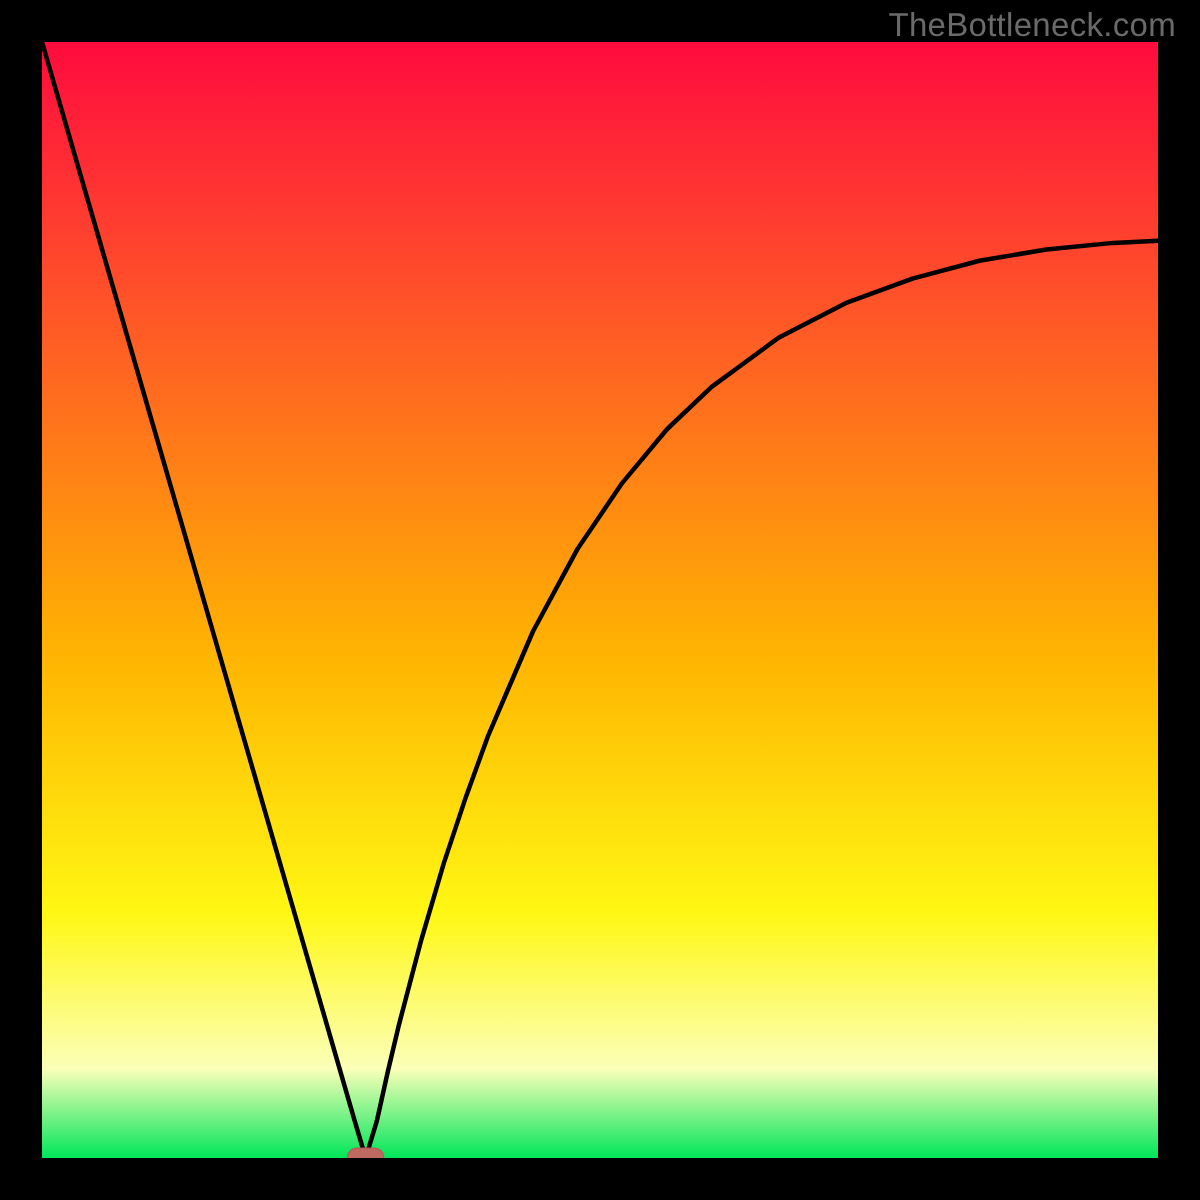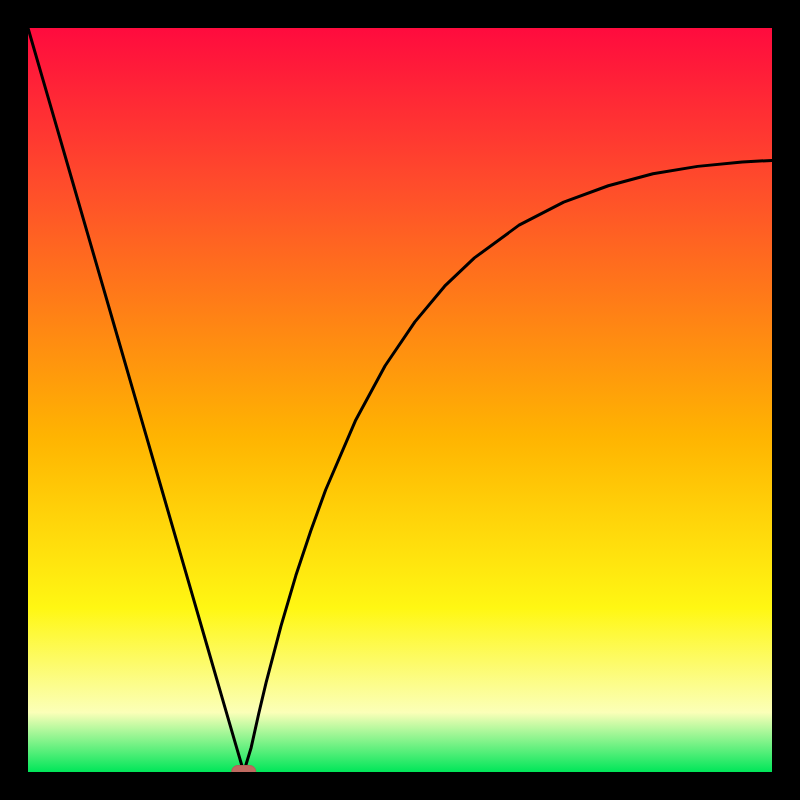--- a/index.html
+++ b/index.html
@@ -33,20 +33,21 @@
     top: 28px;
     width: 744px;
     height: 744px;
   }
   svg { display: block; }
 </style>
 </head>
 <body>
 
 <div class="frame">
+  <div class="watermark">TheBottleneck.com</div>
   <div class="plot">
     <svg id="chart-svg" width="744" height="744" viewBox="0 0 744 744" preserveAspectRatio="none">
       <defs>
         <linearGradient id="bg-grad" x1="0" y1="0" x2="0" y2="1">
             <stop offset="0%" stop-color="#ff0b3e"></stop>
             <stop offset="22%" stop-color="#ff4f2a"></stop>
             <stop offset="55%" stop-color="#ffb401"></stop>
             <stop offset="78%" stop-color="#fff713"></stop>
             <stop offset="92%" stop-color="#fbffb8"></stop>
             <stop offset="100%" stop-color="#00e659"></stop>

